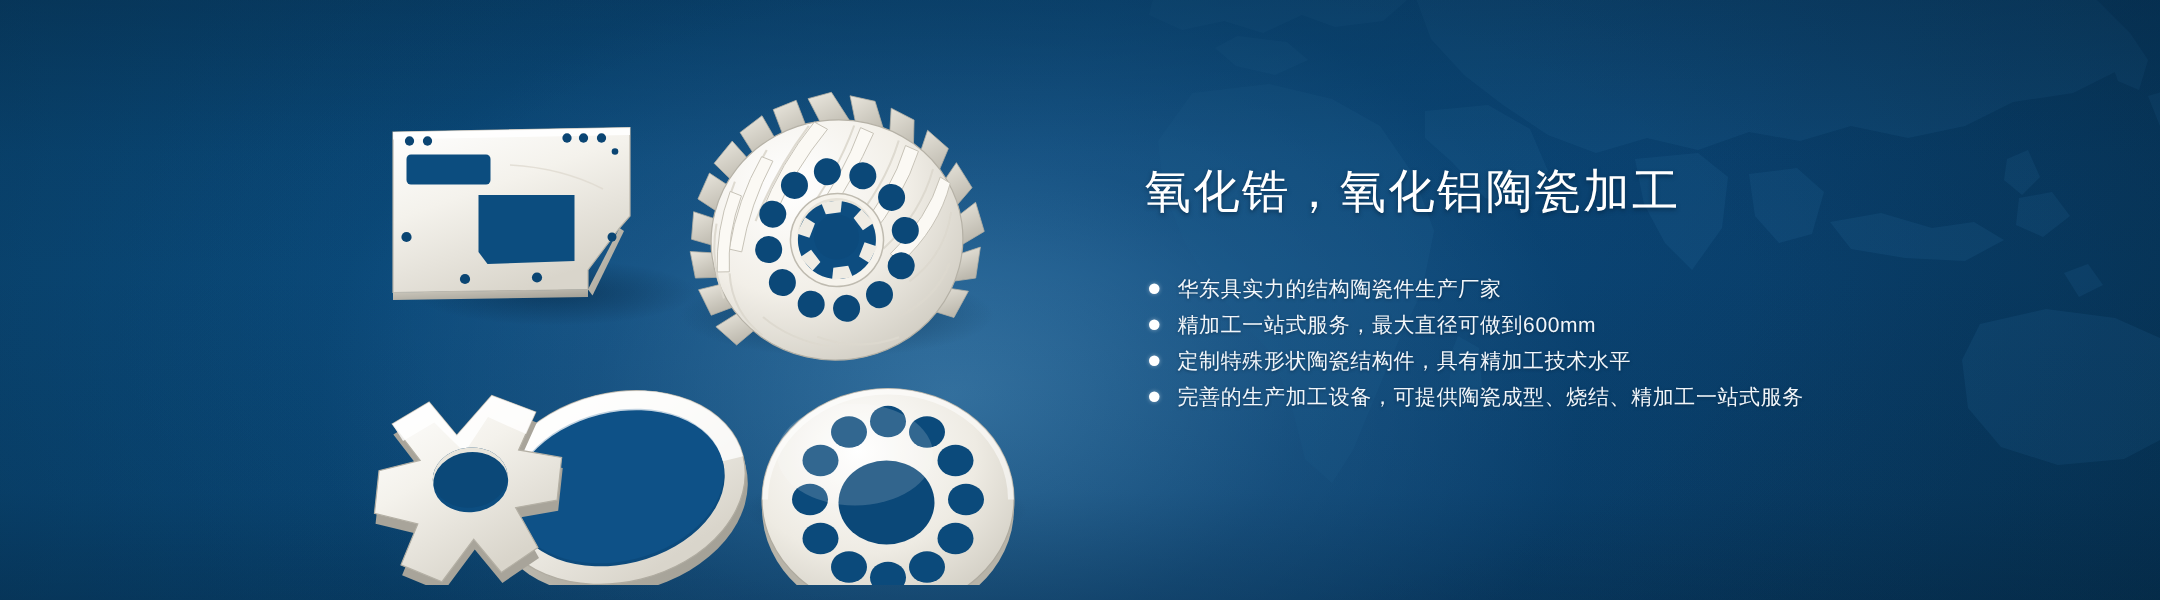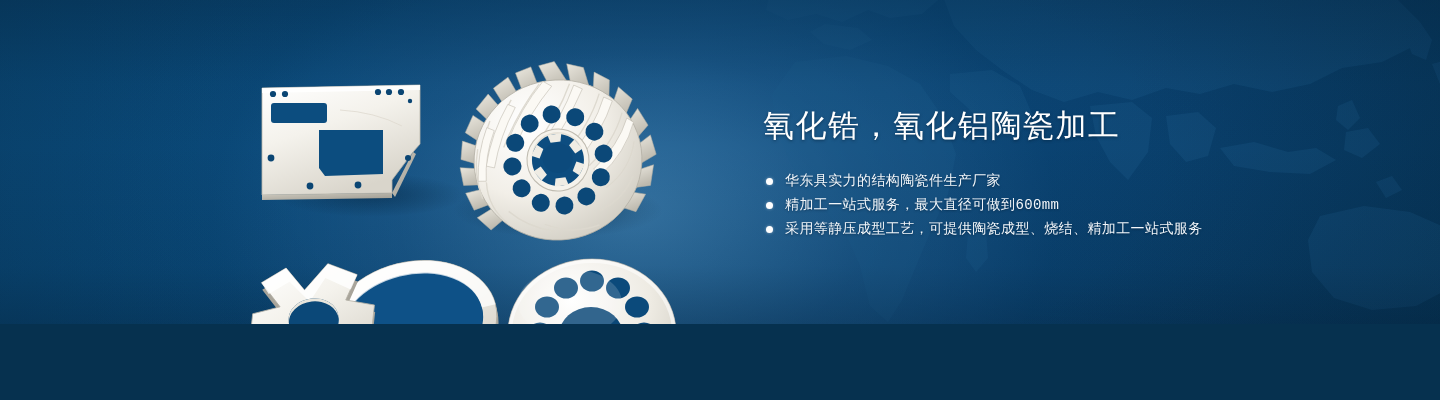--- a/index.html
+++ b/index.html
@@ -3,23 +3,23 @@
 <meta charset="utf-8">
 <style>
   html, body {
     margin: 0;
     padding: 0;
     background: #06314f;
   }
   .banner {
     position: relative;
     width: 1440px;
-    height: 324px;
+    height: 400px;
     overflow: hidden;
-    font-family: Liberation Mono, monospace;
+    font-family: Liberation Sans, sans-serif;
     background: #c2410c;
   }
 
   
   .bg-base {
     position: absolute;
     inset: 0;
     background:
       radial-gradient(ellipse 620px 430px at 44% 66%, rgba(56,118,165,0.95) 0%, rgba(36,94,142,0.55) 38%, rgba(12,70,114,0.12) 68%, rgba(6,55,92,0) 100%),
       linear-gradient(118deg, #0a4876 0%, #0a4a7b 22%, #0c4d80 45%, #0a4271 70%, #07365a 100%);
@@ -68,21 +68,21 @@
     font-size: 31px;
     line-height: 40px;
     font-weight: normal;
     letter-spacing: 1.5px;
     color: #ffffff;
     text-shadow: 0 1px 3px rgba(2,28,49,0.55);
     white-space: nowrap;
   }
   .bullets {
     list-style: none;
-    margin: 25px 0 0 0;
+    margin: 36px 0 0 0;
     padding: 0;
   }
   .bullet {
     position: relative;
     padding-left: 22px;
     margin-bottom: 7px;
     font-size: 14px;
     line-height: 17px;
     color: #f2f6fa;
     letter-spacing: 0.4px;
@@ -348,18 +348,22 @@
       <li class="bullet">
         <span class="bullet-dot"></span>
         <span>华东具实力的结构陶瓷件生产厂家</span>
       </li>
       <li class="bullet">
         <span class="bullet-dot"></span>
         <span>精加工一站式服务，最大直径可做到600mm</span>
       </li>
       <li class="bullet">
         <span class="bullet-dot"></span>
-        <span>采用等静压成型工艺，可提供陶瓷成型、烧结、精加工一站式服务</span>
+        <span>定制特殊形状陶瓷结构件，具有精加工技术水平</span>
+      </li>
+      <li class="bullet">
+        <span class="bullet-dot"></span>
+        <span>完善的生产加工设备，可提供陶瓷成型、烧结、精加工一站式服务</span>
       </li>
     </ul>
   </div>
 
 </div>
 
 </body></html>

